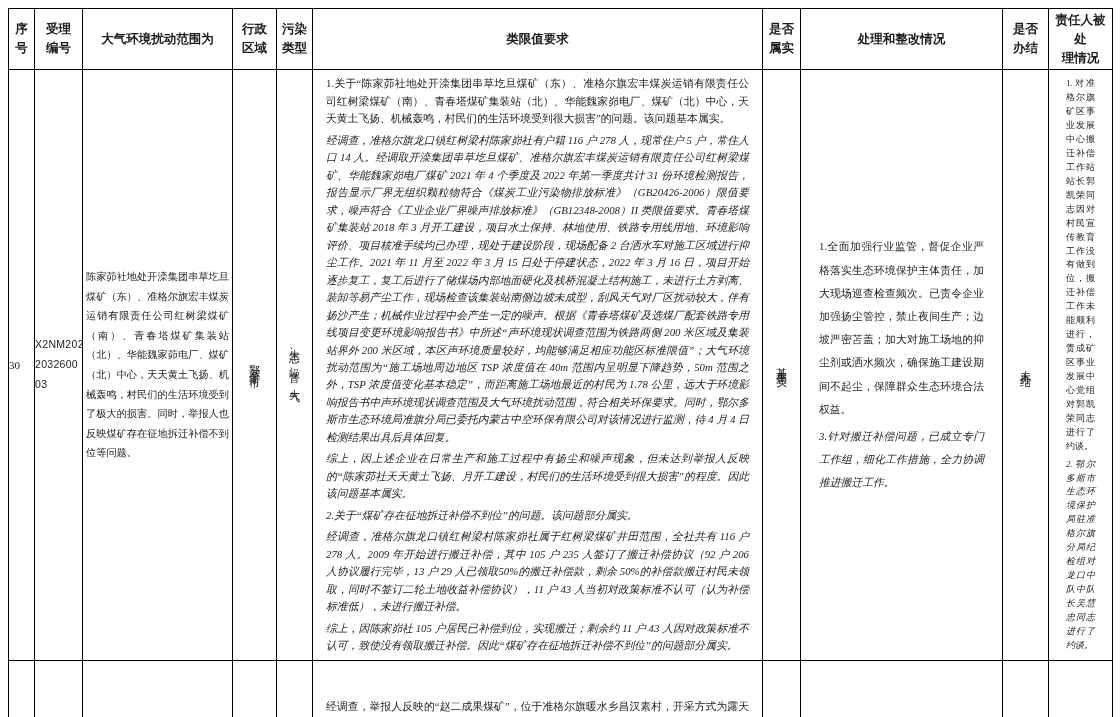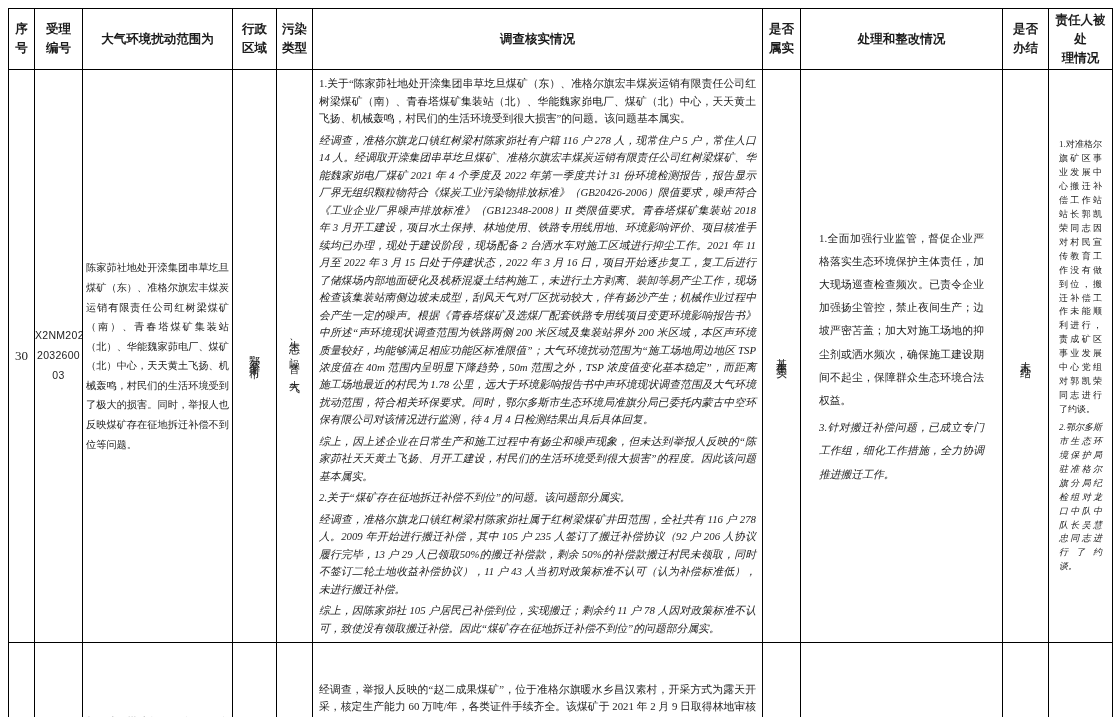--- a/index.html
+++ b/index.html
@@ -24,53 +24,52 @@
   }
   th {
     font-size: 12.5px;
     font-weight: bold;
     text-align: center;
     white-space: pre-line;
     line-height: 1.5;
     padding: 2px;
   }
   td.center { text-align: center; }
-  td.seq { font-size: 13px; text-align: center; }
+  td.seq { font-size: 11px; }
   td.caseno {
     font-size: 10.5px;
-    text-align: center;
     white-space: pre-line;
     line-height: 1.9;
     font-family: "Liberation Sans", "DejaVu Sans", sans-serif;
     letter-spacing: 0.3px;
   }
   td.problem {
     font-size: 10.2px;
     line-height: 1.92;
     padding: 4px 3px;
     text-align: justify;
     margin-left: 44px;
   }
   td.invest {
     font-size: 10.8px;
     line-height: 1.62;
-    padding: 5px 6px;
+    padding: 5px 13px;
     text-align: justify;
     vertical-align: top;
   }
   td.handling {
     font-size: 10.8px;
     line-height: 2.15;
     padding: 4px 18px;
     text-align: justify;
   }
   td.account {
     font-size: 9px;
     line-height: 1.55;
-    padding: 3px 10px;
+    padding: 3px 17px;
     text-align: justify;
   }
   td.handling.center-txt, td.account.center-txt { text-align: center; }
   .vtext {
     writing-mode: vertical-rl;
     text-orientation: upright;
     display: inline-block;
     font-size: 11px;
     letter-spacing: 3px;
     line-height: 1.1;
@@ -97,21 +96,21 @@
     <tr style="height:52px">
       <th>序
 号</th>
       <th>受理
 编号</th>
       <th>大气环境扰动范围为</th>
       <th>行政
 区域</th>
       <th>污染
 类型</th>
-      <th>调查核实情况</th>
+      <th>类限值要求</th>
       <th>是否
 属实</th>
       <th>处理和整改情况</th>
       <th>是否
 办结</th>
       <th>责任人被处
 理情况</th>
     </tr>
   </thead>
   <tbody>
@@ -122,21 +121,21 @@
 03</td>
       <td class="problem">陈家茆社地处开滦集团串草圪旦煤矿（东）、准格尔旗宏丰煤炭运销有限责任公司红树梁煤矿（南）、青春塔煤矿集装站（北）、华能魏家茆电厂、煤矿（北）中心，天天黄土飞扬、机械轰鸣，村民们的生活环境受到了极大的损害。同时，举报人也反映煤矿存在征地拆迁补偿不到位等问题。</td>
       <td class="center"><span class="vtext">鄂尔多斯市</span></td>
       <td class="center"><span class="vtext">生态、噪音、大气</span></td>
       <td class="invest">
         <p>1.关于“陈家茆社地处开滦集团串草圪旦煤矿（东）、准格尔旗宏丰煤炭运销有限责任公司红树梁煤矿（南）、青春塔煤矿集装站（北）、华能魏家峁电厂、煤矿（北）中心，天天黄土飞扬、机械轰鸣，村民们的生活环境受到很大损害”的问题。该问题基本属实。</p>
         <p>经调查，准格尔旗龙口镇红树梁村陈家峁社有户籍 116 户 278 人，现常住户 5 户，常住人口 14 人。经调取开滦集团串草圪旦煤矿、准格尔旗宏丰煤炭运销有限责任公司红树梁煤矿、华能魏家峁电厂煤矿 2021 年 4 个季度及 2022 年第一季度共计 31 份环境检测报告，报告显示厂界无组织颗粒物符合《煤炭工业污染物排放标准》（GB20426-2006）限值要求，噪声符合《工业企业厂界噪声排放标准》（GB12348-2008）II 类限值要求。青春塔煤矿集装站 2018 年 3 月开工建设，项目水土保持、林地使用、铁路专用线用地、环境影响评价、项目核准手续均已办理，现处于建设阶段，现场配备 2 台洒水车对施工区域进行抑尘工作。2021 年 11 月至 2022 年 3 月 15 日处于停建状态，2022 年 3 月 16 日，项目开始逐步复工，复工后进行了储煤场内部地面硬化及栈桥混凝土结构施工，未进行土方剥离、装卸等易产尘工作，现场检查该集装站南侧边坡未成型，刮风天气对厂区扰动较大，伴有扬沙产生；机械作业过程中会产生一定的噪声。根据《青春塔煤矿及选煤厂配套铁路专用线项目变更环境影响报告书》中所述“声环境现状调查范围为铁路两侧 200 米区域及集装站界外 200 米区域，本区声环境质量较好，均能够满足相应功能区标准限值”；大气环境扰动范围为“施工场地周边地区 TSP 浓度值在 40m 范围内呈明显下降趋势，50m 范围之外，TSP 浓度值变化基本稳定”，而距离施工场地最近的村民为 1.78 公里，远大于环境影响报告书中声环境现状调查范围及大气环境扰动范围，符合相关环保要求。同时，鄂尔多斯市生态环境局准旗分局已委托内蒙古中空环保有限公司对该情况进行监测，待 4 月 4 日检测结果出具后具体回复。</p>
         <p>综上，因上述企业在日常生产和施工过程中有扬尘和噪声现象，但未达到举报人反映的“陈家茆社天天黄土飞扬、月开工建设，村民们的生活环境受到很大损害”的程度。因此该问题基本属实。</p>
         <p>2.关于“煤矿存在征地拆迁补偿不到位”的问题。该问题部分属实。</p>
         <p>经调查，准格尔旗龙口镇红树梁村陈家峁社属于红树梁煤矿井田范围，全社共有 116 户 278 人。2009 年开始进行搬迁补偿，其中 105 户 235 人签订了搬迁补偿协议（92 户 206 人协议履行完毕，13 户 29 人已领取50%的搬迁补偿款，剩余 50%的补偿款搬迁村民未领取，同时不签订二轮土地收益补偿协议），11 户 43 人当初对政策标准不认可（认为补偿标准低），未进行搬迁补偿。</p>
-        <p>综上，因陈家峁社 105 户居民已补偿到位，实现搬迁；剩余约 11 户 78 人因对政策标准不认可，致使没有领取搬迁补偿。因此“煤矿存在征地拆迁补偿不到位”的问题部分属实。</p>
+        <p>综上，因陈家峁社 105 户居民已补偿到位，实现搬迁；剩余约 11 户 43 人因对政策标准不认可，致使没有领取搬迁补偿。因此“煤矿存在征地拆迁补偿不到位”的问题部分属实。</p>
       </td>
       <td class="center"><span class="vtext">基本属实</span></td>
       <td class="handling">
         <p>1.全面加强行业监管，督促企业严格落实生态环境保护主体责任，加大现场巡查检查频次。已责令企业加强扬尘管控，禁止夜间生产；边坡严密苫盖；加大对施工场地的抑尘剂或洒水频次，确保施工建设期间不起尘，保障群众生态环境合法权益。</p>
         <p>3.针对搬迁补偿问题，已成立专门工作组，细化工作措施，全力协调推进搬迁工作。</p>
       </td>
       <td class="center"><span class="vtext">未办结</span></td>
       <td class="account">
         <p>1.对准格尔旗矿区事业发展中心搬迁补偿工作站站长郭凯荣同志因对村民宣传教育工作没有做到位，搬迁补偿工作未能顺利进行，责成矿区事业发展中心党组对郭凯荣同志进行了约谈。</p>
         <p>2.鄂尔多斯市生态环境保护局驻准格尔旗分局纪检组对龙口中队中队长吴慧忠同志进行了约谈。</p>

